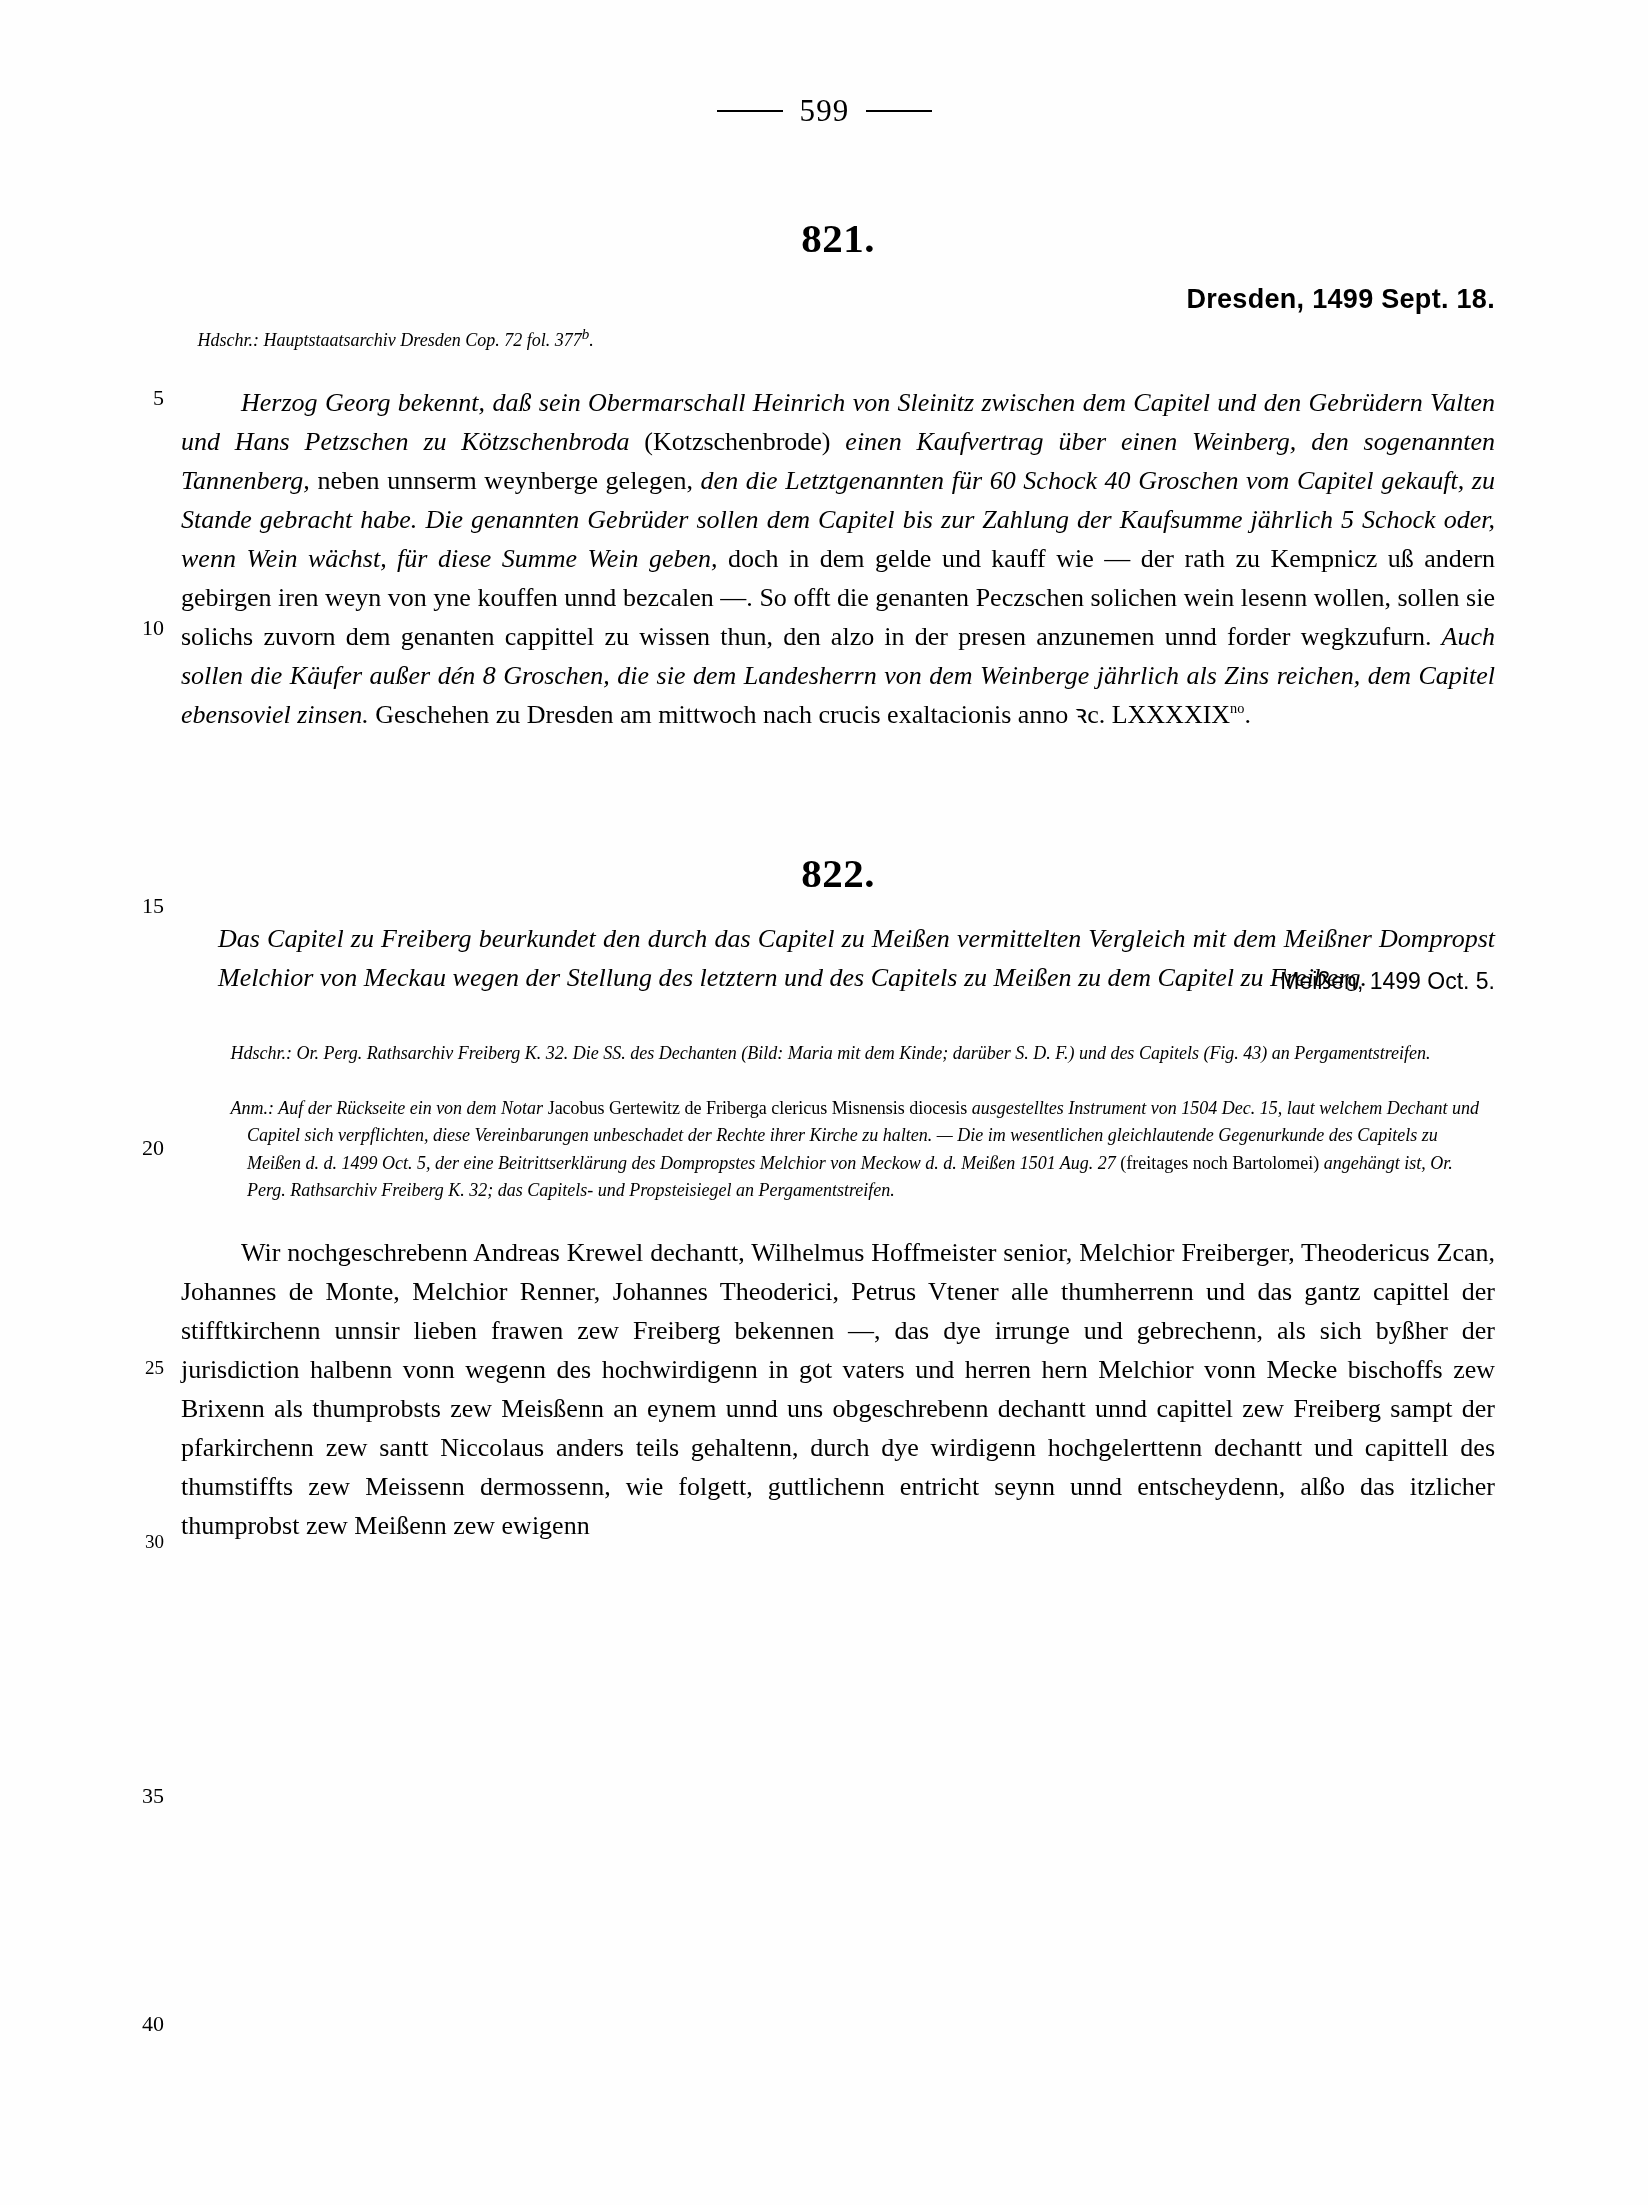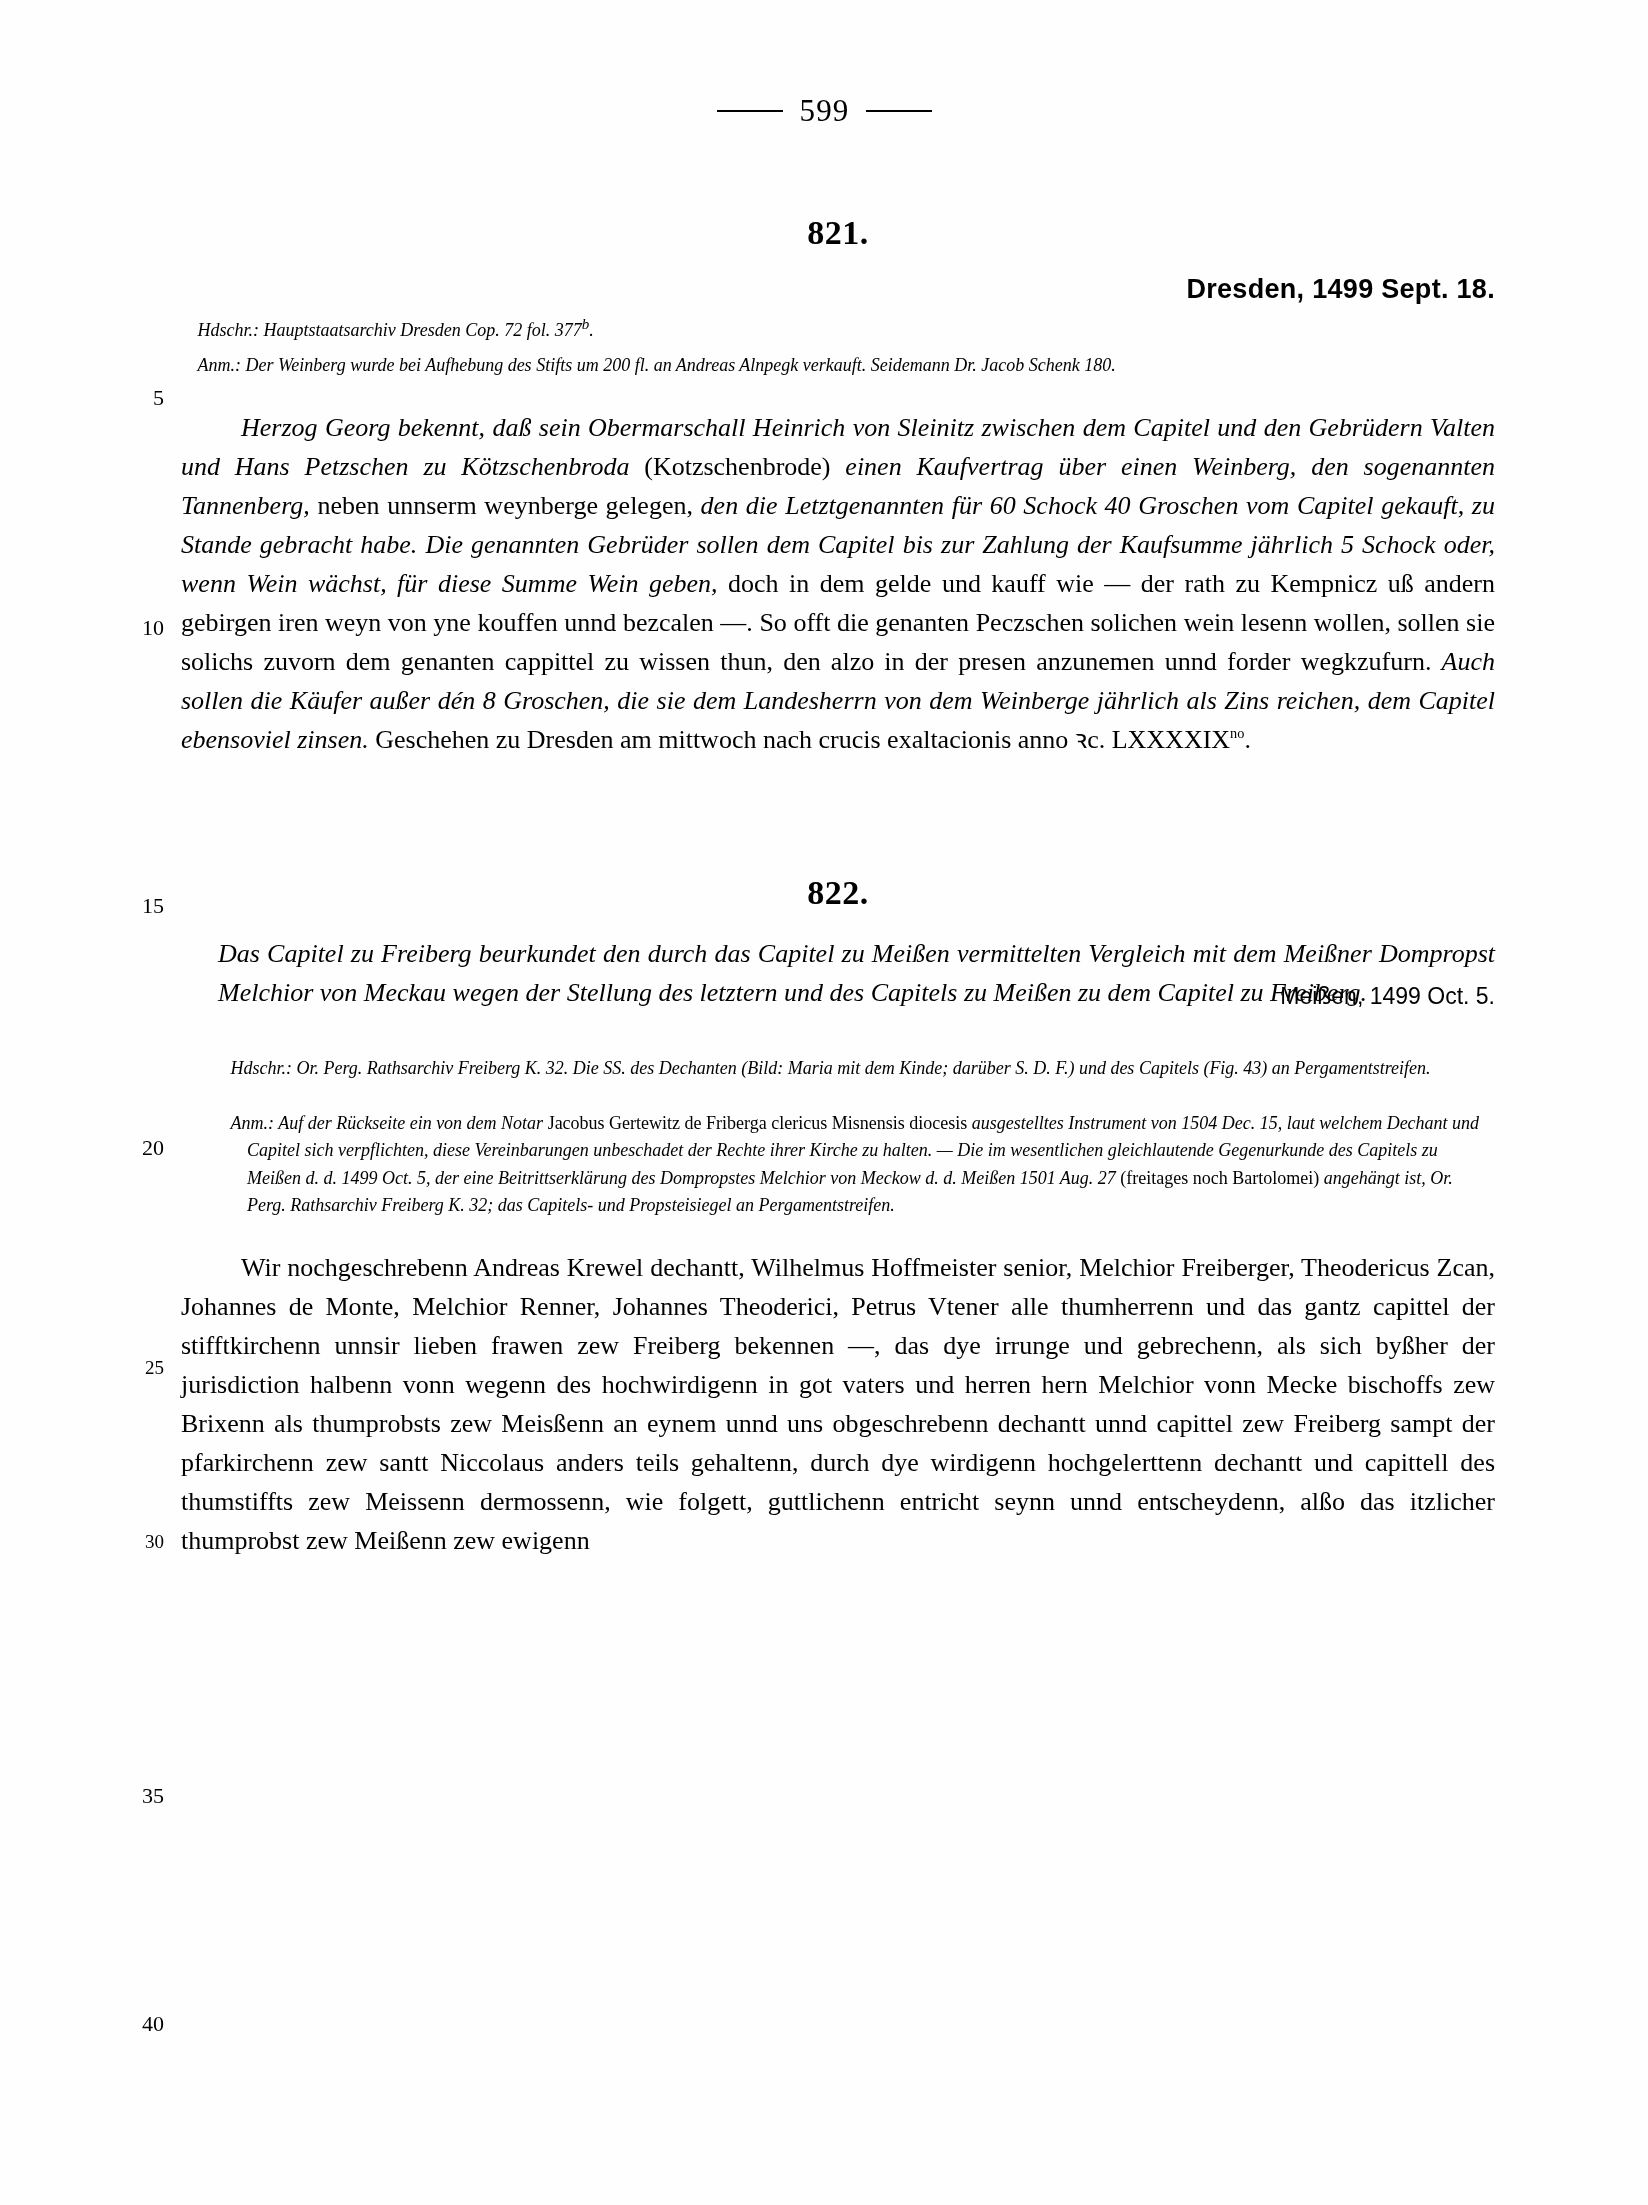--- a/index.html
+++ b/index.html
@@ -54,21 +54,21 @@
   
   .textblock {
     position: absolute;
     left: 181px;
     top: 181px;
     width: 1314px;
   }
 
   .doc-number {
     text-align: center;
-    font-size: 34px;
+    font-size: 41px;
     font-weight: bold;
     margin: 33px 0 22px 0;
     letter-spacing: 0.5px;
   }
 
   .dateline {
     text-align: right;
     font-size: 27px;
     font-weight: bold;
     font-family: "Liberation Sans", sans-serif;
@@ -173,24 +173,20 @@
 
       <div class="doc-number">821.</div>
 
       <div class="dateline">Dresden, 1499 Sept. 18.</div>
 
       <div class="apparatus">
         <span class="lbl">Hdschr.:</span>
         <span>Hauptstaatsarchiv Dresden Cop. 72 fol. 377</span><sup>b</sup><span>.</span>
       </div>
 
-      <div class="apparatus">
-        <span class="lbl">Anm.:</span>
-        <span>Der Weinberg wurde bei Aufhebung des Stifts um 200 fl. an Andreas Alnpegk verkauft. Seidemann Dr. Jacob Schenk 180.</span>
-      </div>
 
       <div class="body-text">
         <span class="firstindent"></span><span class="it">Herzog Georg bekennt, daß sein Obermarschall Heinrich von Sleinitz zwischen dem Capitel und den Gebrüdern Valten und Hans Petzschen zu Kötzschenbroda</span><span class="ro"> (Kotzschenbrode) </span><span class="it">einen Kaufvertrag über einen Weinberg, den sogenannten Tannenberg,</span><span class="ro"> neben unnserm weynberge gelegen, </span><span class="it">den die Letztgenannten für 60 Schock 40 Groschen vom Capitel gekauft, zu Stande gebracht habe. Die genannten Gebrüder sollen dem Capitel bis zur Zahlung der Kaufsumme jährlich 5 Schock oder, wenn Wein wächst, für diese Summe Wein geben,</span><span class="ro"> doch in dem gelde und kauff wie — der rath zu Kempnicz uß andern gebirgen iren weyn von yne kouffen unnd bezcalen —. So offt die genanten Peczschen solichen wein lesenn wollen, sollen sie solichs zuvorn dem genanten cappittel zu wissen thun, den alzo in der presen anzunemen unnd forder wegkzufurn. </span><span class="it">Auch sollen die Käufer außer dén 8 Groschen, die sie dem Landesherrn von dem Weinberge jährlich als Zins reichen, dem Capitel ebensoviel zinsen.</span><span class="ro"> Geschehen zu Dresden am mittwoch nach crucis exaltacionis anno ꝛc. </span><span class="sc">LXXXXIX</span><sup class="ordinal">no</sup><span class="ro">.</span>
       </div>
     </div>
 
     <div class="spacer-lg"></div>
 
     <div>
 

